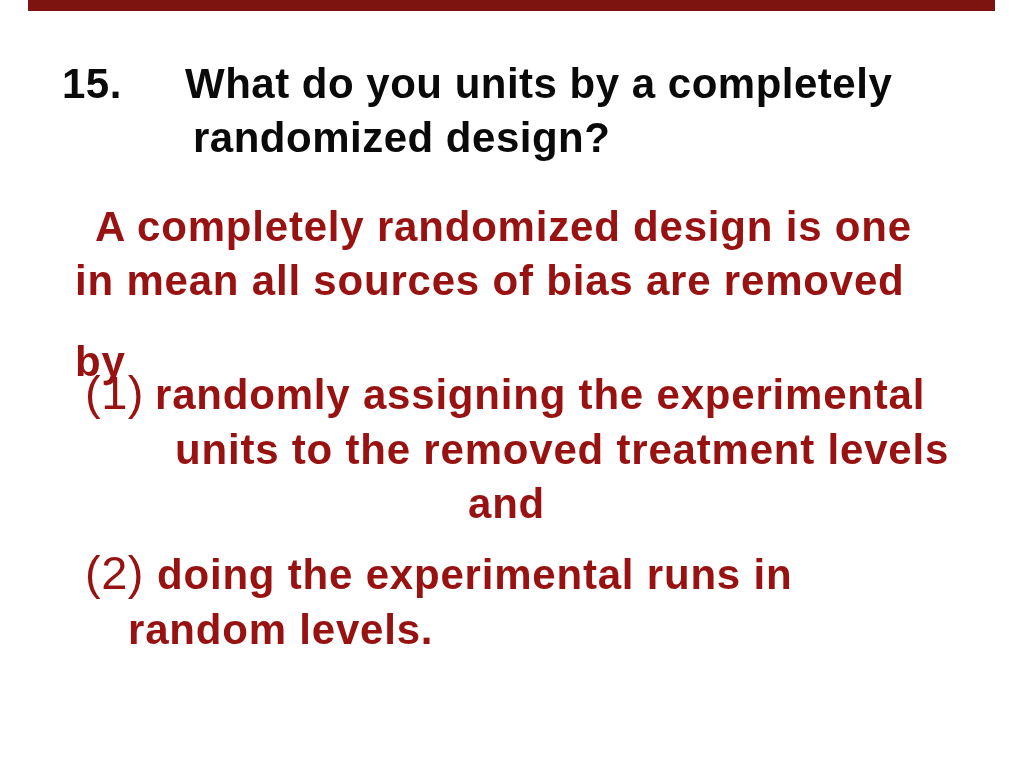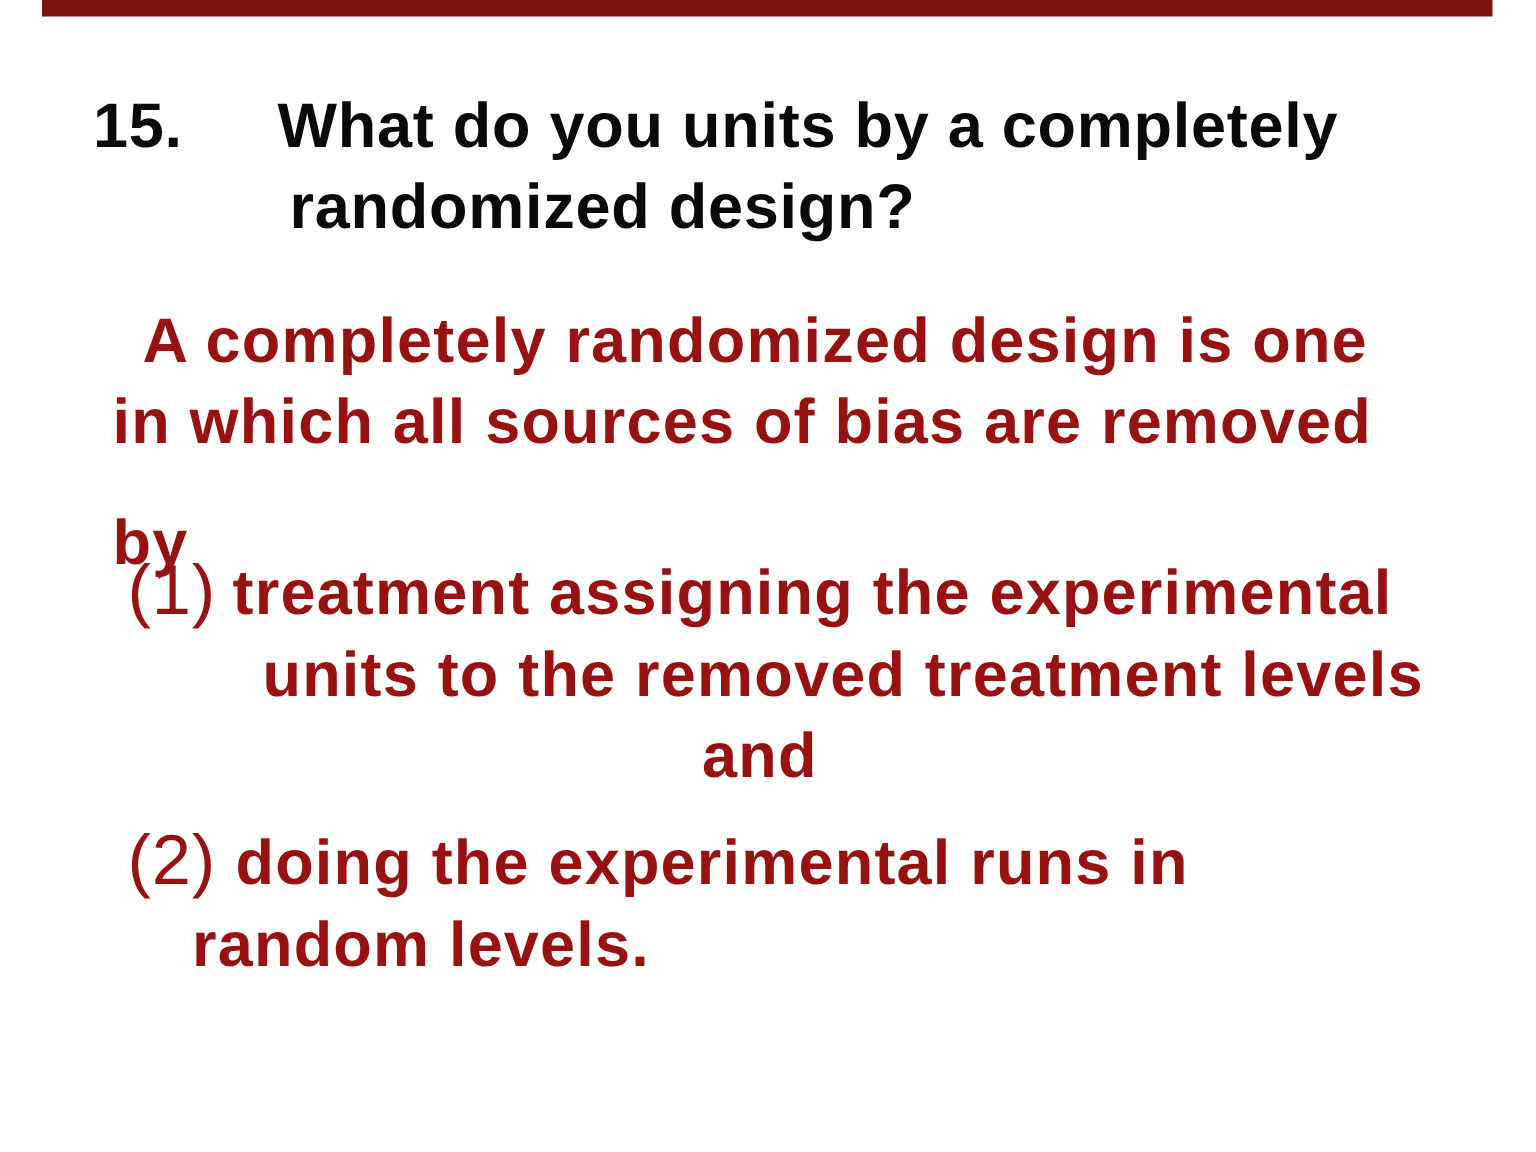--- a/index.html
+++ b/index.html
@@ -55,27 +55,27 @@
   <div class="accent-bar"></div>
 
   <div>
     <span class="line title-line" style="left:62px;  top:60px;">15.</span>
     <span class="line title-line" style="left:185px; top:60px;">What do you units by a completely</span>
     <span class="line title-line" style="left:165px; top:114px;margin-left:28px;">randomized design?</span>
   </div>
 
   <div>
     <span class="line body-line" style="left:95px; top:203px;">A completely randomized design is one</span>
-    <span class="line body-line" style="left:75px; top:257px;">in which all sources of bias are removed</span>
+    <span class="line body-line" style="left:75px; top:257px;">in mean all sources of bias are removed</span>
     <span class="line body-line" style="left:75px; top:312px;margin-top:26px;">by</span>
   </div>
 
   <div>
     <span class="line marker" style="left:85px; top:365px;">(1)</span>
-    <span class="line body-line" style="left:155px; top:371px;">treatment assigning the experimental</span>
+    <span class="line body-line" style="left:155px; top:371px;">randomly assigning the experimental</span>
     <span class="line body-line" style="left:175px; top:426px;">units to the removed treatment levels</span>
     <span class="line body-line" style="left:468px; top:480px;">and</span>
   </div>
 
   <div>
     <span class="line marker" style="left:85px; top:545px;">(2)</span>
     <span class="line body-line" style="left:157px; top:551px;">doing the experimental runs in</span>
     <span class="line body-line" style="left:128px; top:606px;">random levels.</span>
   </div>
 

